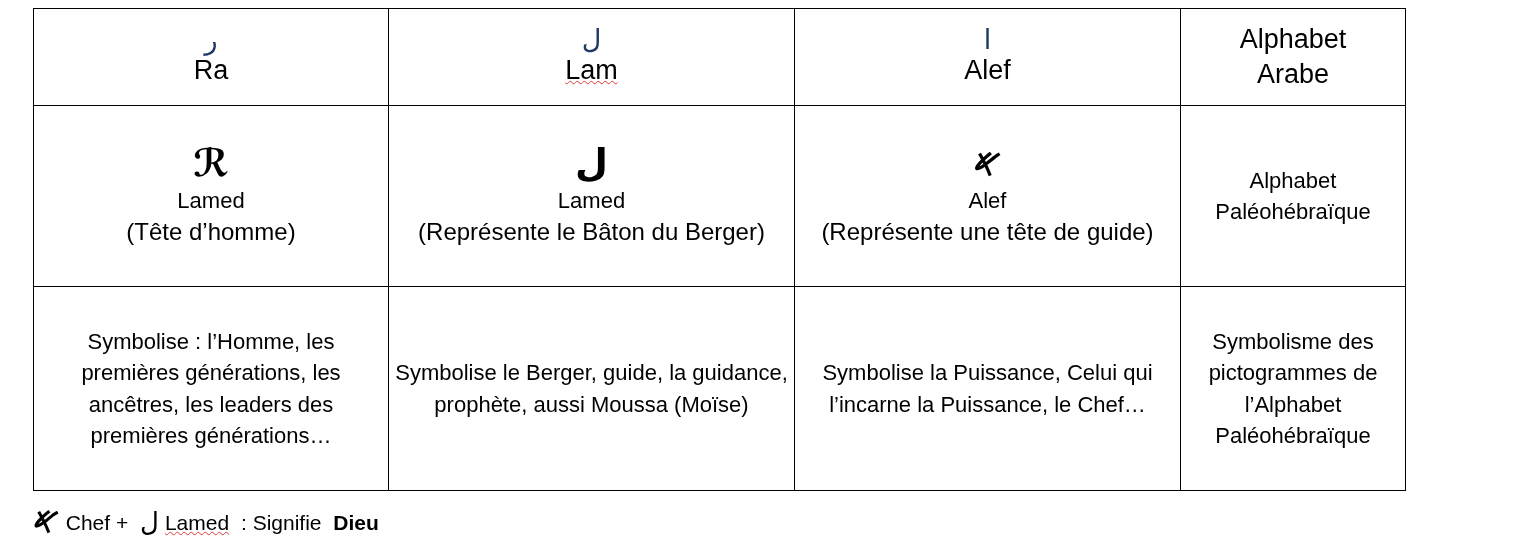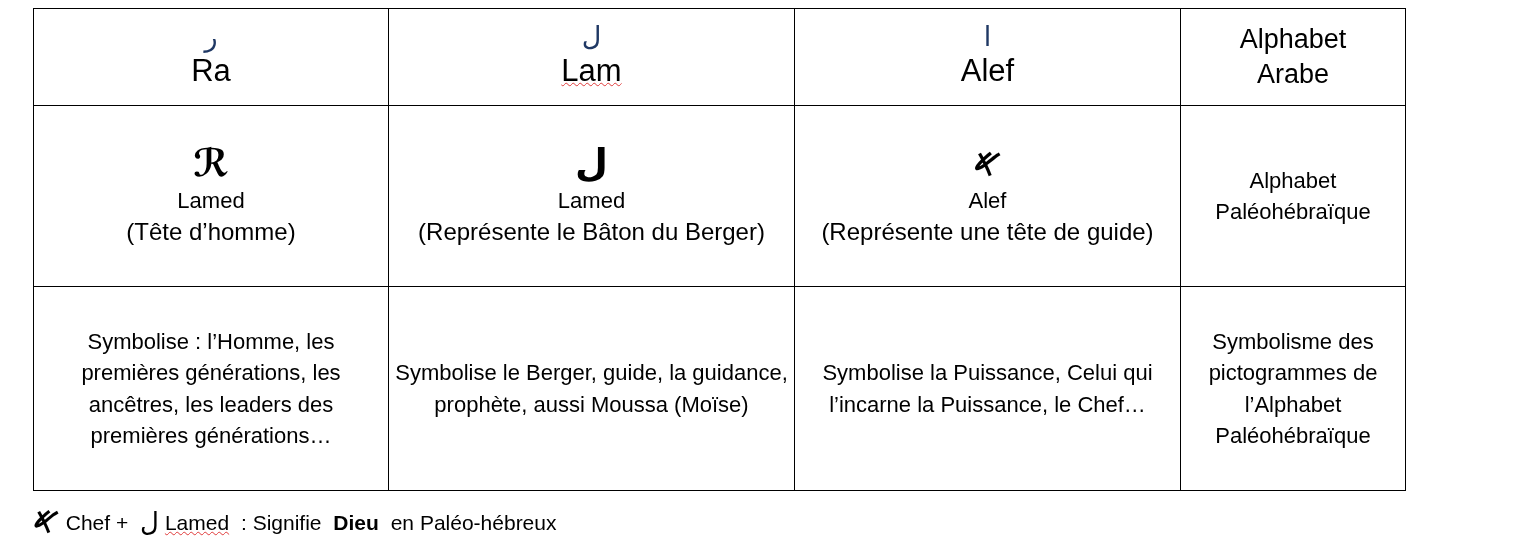--- a/index.html
+++ b/index.html
@@ -40,21 +40,21 @@
   col.c4 { width: 225px; }
 
   .arabic-glyph {
     font-family: "DejaVu Sans", sans-serif;
     font-size: 27px;
     line-height: 1.05;
     color: #1f3864;
     display: block;
   }
   .arabic-name {
-    font-size: 31px;
+    font-size: 27px;
     line-height: 1.25;
     display: block;
   }
   .underline-red {
     text-decoration: underline;
     text-decoration-color: #e03a3a;
     text-decoration-style: wavy;
     text-decoration-thickness: 1px;
   }
   .header-plain {
@@ -193,16 +193,15 @@
     </tbody>
   </table>
 
   <div class="footer">
     <span class="f-glyph">𐤀</span>
     <span class="f-text">Chef + </span>
     <span class="f-glyph small">ل</span>
     <span class="f-text wavy">Lamed</span>
     <span class="f-text"> : Signifie </span>
     <b>Dieu</b>
-    <span class="f-text"> en Paléo-hébreux</span>
   </div>
 
 </div>
 
 </body></html>

